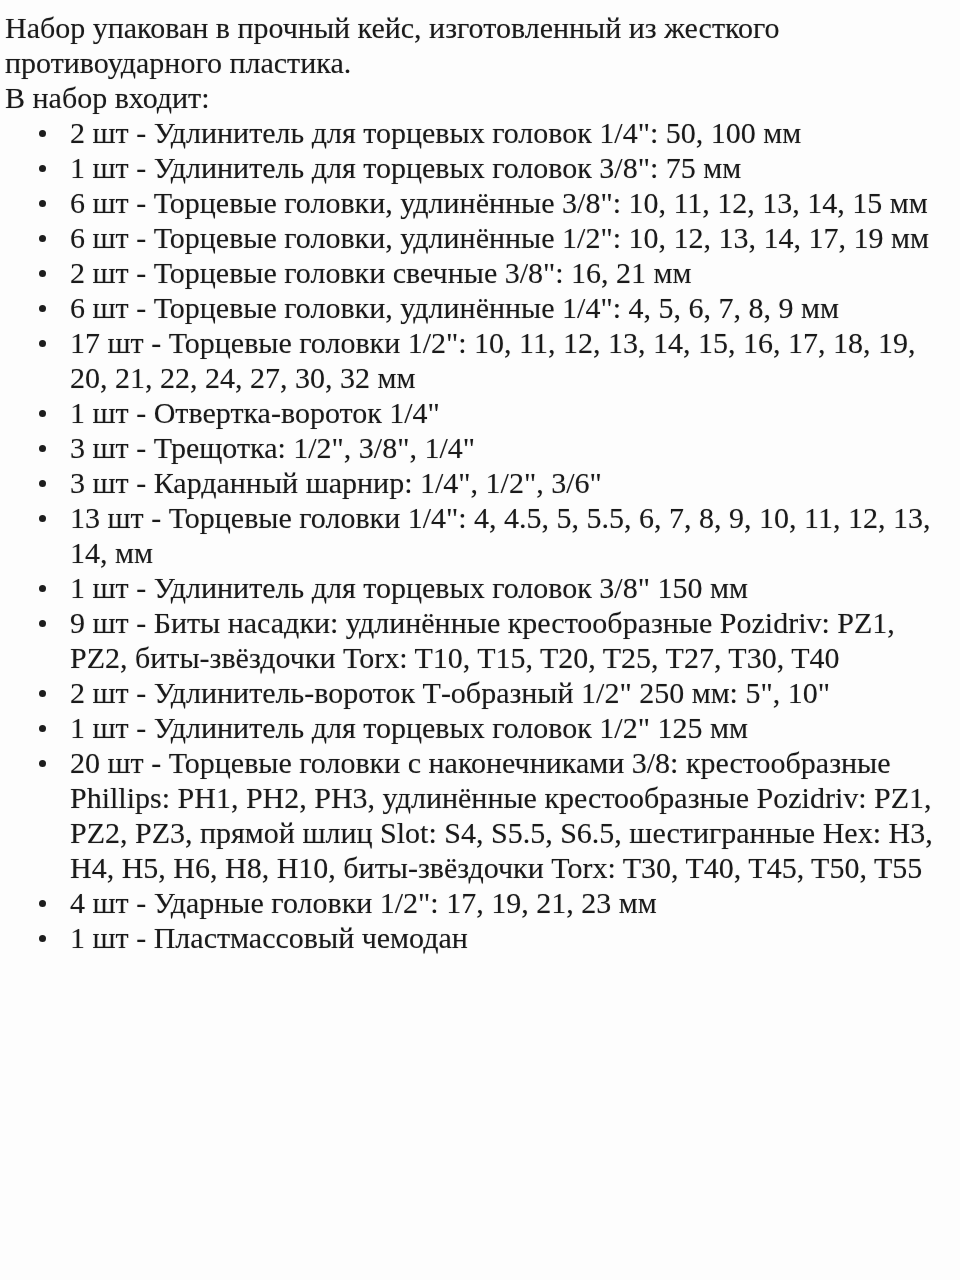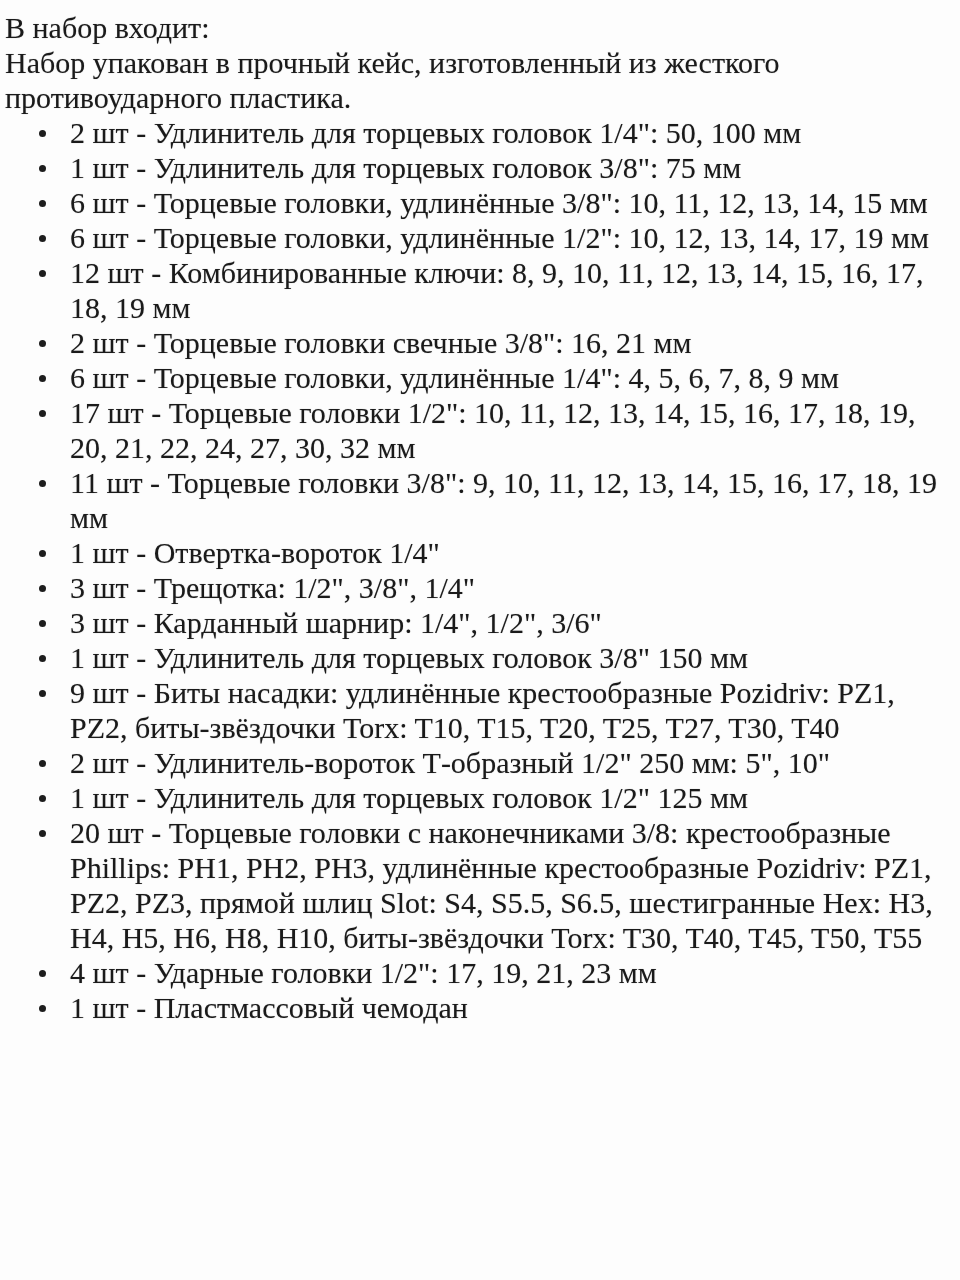--- a/index.html
+++ b/index.html
@@ -41,35 +41,34 @@
     width: 7px;
     height: 7px;
     border-radius: 50%;
     background: #1d1d1d;
   }
 </style>
 </head>
 <body>
 
 <div class="page">
+  <p class="intro">Набор упакован в прочный кейс, изготовленный из жесткого противоударного пластика.</p>
   <p class="intro">В набор входит:</p>
-  <p class="intro">Набор упакован в прочный кейс, изготовленный из жесткого противоударного пластика.</p>
   <ul class="items">
       <li>2 шт - Удлинитель для торцевых головок 1/4": 50, 100 мм</li>
       <li>1 шт - Удлинитель для торцевых головок 3/8": 75 мм</li>
       <li>6 шт - Торцевые головки, удлинённые 3/8": 10, 11, 12, 13, 14, 15 мм</li>
       <li>6 шт - Торцевые головки, удлинённые 1/2": 10, 12, 13, 14, 17, 19 мм</li>
-      <li>12 шт - Комбинированные ключи: 8, 9, 10, 11, 12, 13, 14, 15, 16, 17, 18, 19 мм</li>
       <li>2 шт - Торцевые головки свечные 3/8": 16, 21 мм</li>
       <li>6 шт - Торцевые головки, удлинённые 1/4": 4, 5, 6, 7, 8, 9 мм</li>
       <li>17 шт - Торцевые головки 1/2": 10, 11, 12, 13, 14, 15, 16, 17, 18, 19, 20, 21, 22, 24, 27, 30, 32 мм</li>
-      <li>11 шт - Торцевые головки 3/8": 9, 10, 11, 12, 13, 14, 15, 16, 17, 18, 19 мм</li>
       <li>1 шт - Отвертка-вороток 1/4"</li>
       <li>3 шт - Трещотка: 1/2", 3/8", 1/4"</li>
       <li>3 шт - Карданный шарнир: 1/4", 1/2", 3/6"</li>
+      <li>13 шт - Торцевые головки 1/4": 4, 4.5, 5, 5.5, 6, 7, 8, 9, 10, 11, 12, 13, 14, мм</li>
       <li>1 шт - Удлинитель для торцевых головок 3/8" 150 мм</li>
       <li>9 шт - Биты насадки: удлинённые крестообразные Pozidriv: PZ1, PZ2, биты-звёздочки Torx: T10, T15, T20, T25, T27, T30, T40</li>
       <li>2 шт - Удлинитель-вороток Т-образный 1/2" 250 мм: 5", 10"</li>
       <li>1 шт - Удлинитель для торцевых головок 1/2" 125 мм</li>
       <li>20 шт - Торцевые головки с наконечниками 3/8: крестообразные Phillips: PH1, PH2, PH3, удлинённые крестообразные Pozidriv: PZ1, PZ2, PZ3, прямой шлиц Slot: S4, S5.5, S6.5, шестигранные Hex: H3, H4, H5, H6, H8, H10, биты-звёздочки Torx: T30, T40, T45, T50, T55</li>
       <li>4 шт - Ударные головки 1/2": 17, 19, 21, 23 мм</li>
       <li>1 шт - Пластмассовый чемодан</li>
     </ul>
 </div>
 

